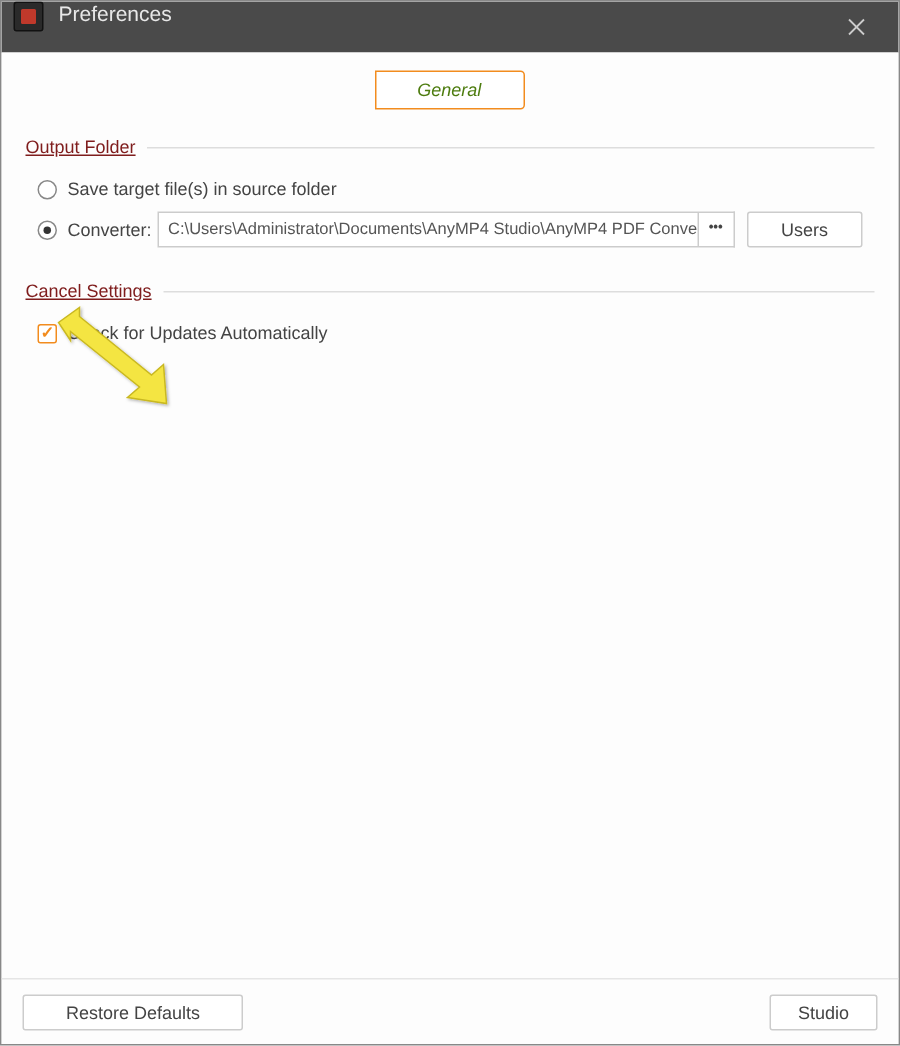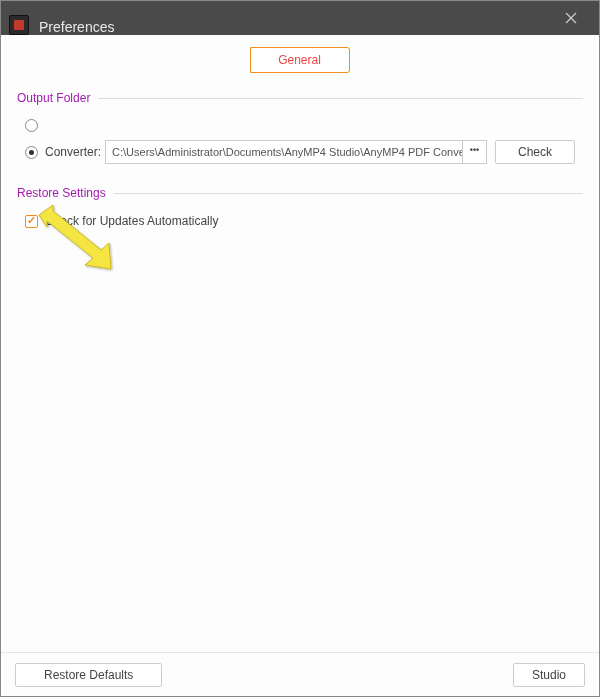--- a/index.html
+++ b/index.html
@@ -10,21 +10,21 @@
       width: 600px;
       height: 697px;
       overflow: hidden;
       border: 1px solid #888;
       position: relative;
     }
     .titlebar {
       height: 34px;
       background: #4a4a4a;
       display: flex;
-      align-items: flex-end;
+      align-items: flex-start;
       padding: 0 8px;
       color: #e8e8e8;
     }
     .app-icon {
       width: 20px; height: 20px;
       background: #2a2a2a;
       border: 1px solid #111;
       display: flex;
       align-items: center;
       justify-content: center;
@@ -65,37 +65,39 @@
       border: 1px solid #bbb;
       display: flex;
       align-items: center;
       justify-content: center;
       cursor: pointer;
       background: #fff;
       font-size: 12px;
     }
     .tab.active {
       border-color: #f28c1e;
-      color: #ef4444;
+      color: #4d7c0f;
       z-index: 1;
+      font-style: italic;
     }
     .tab:first-child { border-radius: 3px 0 0 3px; }
     .tab:last-child { border-radius: 0 3px 3px 0; margin-left: -1px; }
     .group {
       margin-bottom: 18px;
     }
     .group-header {
       display: flex;
       align-items: center;
       margin-bottom: 10px;
     }
     .group-title {
-      color: #a21caf;
+      color: #7f1d1d;
       font-size: 12px;
       padding-right: 8px;
+      text-decoration: underline;
     }
     .group-line {
       flex: 1;
       height: 1px;
       background: #ddd;
     }
     .row {
       display: flex;
       align-items: center;
       padding: 4px 8px;
@@ -224,37 +226,38 @@
     <div class="tab active">General</div>
   </div>
 
   <div class="group">
     <div class="group-header">
       <div class="group-title">Output Folder</div>
       <div class="group-line"></div>
     </div>
     <div class="row">
       <div class="radio"></div>
+      <span>Save target file(s) in source folder</span>
     </div>
     <div class="row">
       <div class="radio checked"></div>
       <span>Converter:</span>
       <div class="path-input">
         <span>C:\Users\Administrator\Documents\AnyMP4 Studio\AnyMP4 PDF Converter Ulti</span>
       </div>
       <div class="browse-btn">
           <span>•••</span>
         </div>
-      <div class="btn open-btn">Check</div>
+      <div class="btn open-btn">Users</div>
     </div>
   </div>
 
   <div class="group">
     <div class="group-header">
-      <div class="group-title">Restore Settings</div>
+      <div class="group-title">Cancel Settings</div>
       <div class="group-line"></div>
     </div>
     <div class="row">
       <div class="checkbox checked"></div>
       <span>Check for Updates Automatically</span>
     </div>
   </div>
 
 </div>
 

